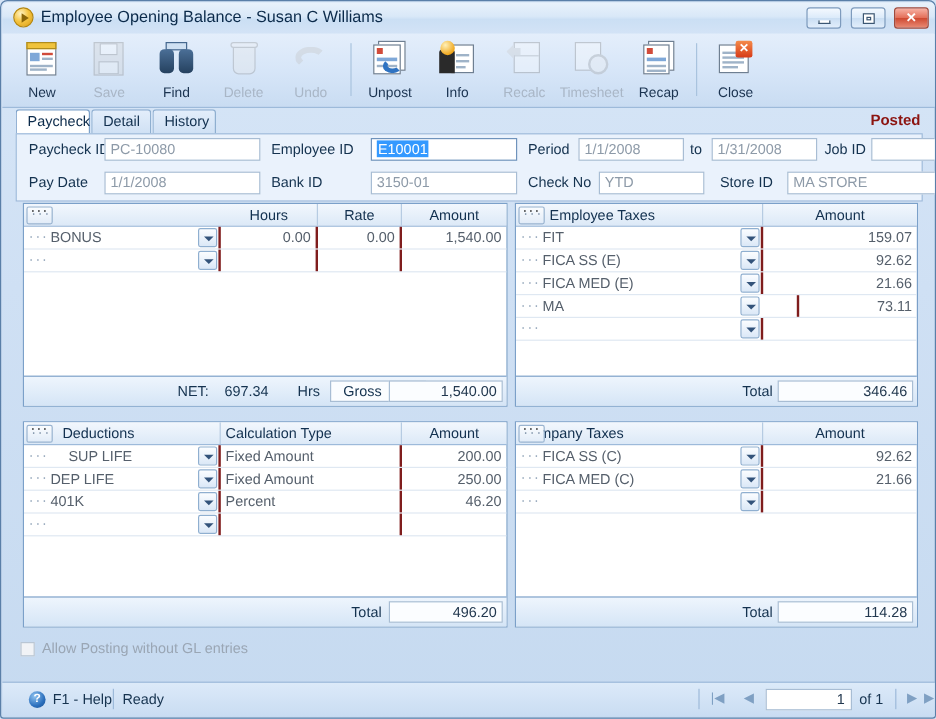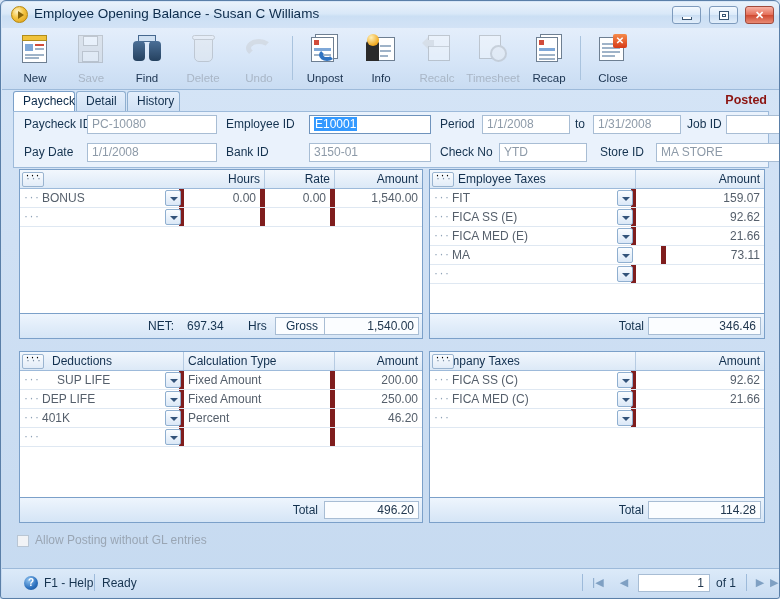--- a/index.html
+++ b/index.html
@@ -112,40 +112,40 @@
   .gpanel{position:absolute;box-sizing:border-box;border:1px solid #7ba0c9;background:#fff;}
   .ghead{
     position:absolute;left:0;top:0;right:0;height:19px;
     background:linear-gradient(to bottom,#f2f7fd,#dce9f7);
     border-bottom:1px solid #9dbada;box-sizing:border-box;
   }
   .gh-cell{
     position:absolute;top:0;height:18px;line-height:18px;font-size:12px;color:#12304f;
     box-sizing:border-box;border-right:1px solid #b6cbe2;padding:0 4px;white-space:nowrap;
   }
-  .gh-cell.r{text-align:right;}
+  .gh-cell.r{text-align:center;}
   .gh-cell.last{border-right:none;}
   .dotbtn{
     position:absolute;left:2px;top:2px;width:22px;height:15px;box-sizing:border-box;
     border:1px solid #9ab4d0;border-radius:2px;
     background:linear-gradient(to bottom,#fafcfe,#e2ecf8);
     color:#5c7punct;
   }
   .dotbtn:after{
     content:"\00B7\00B7\00B7";position:absolute;left:0;right:0;top:-5px;text-align:center;
     color:#5b7characters;font-size:12px;letter-spacing:1px;color:#4d6versions;
   }
   .dots{font-size:12px;letter-spacing:1.5px;color:#7b8fa6;}
   .grow{
     position:absolute;left:0;right:0;height:19px;box-sizing:border-box;
     border-bottom:1px solid #dfe8f2;
   }
   .gc{
     position:absolute;top:0;height:18px;line-height:18px;font-size:12px;color:#555f6b;
-    box-sizing:border-box;border-right:5px solid #7f1d1d;padding:0 4px;white-space:nowrap;overflow:hidden;
+    box-sizing:border-box;border-right:2px solid #7f1d1d;padding:0 4px;white-space:nowrap;overflow:hidden;
   }
   .gc.r{text-align:right;}
   .gc.last{border-right:none;}
   .ddbtn{
     position:absolute;top:1px;width:16px;height:16px;box-sizing:border-box;
     border:1px solid #8fafd0;border-radius:2px;
     background:linear-gradient(to bottom,#fbfdff,#dbe8f7);
   }
   .ddbtn:after{
     content:"";position:absolute;left:4px;top:6px;

